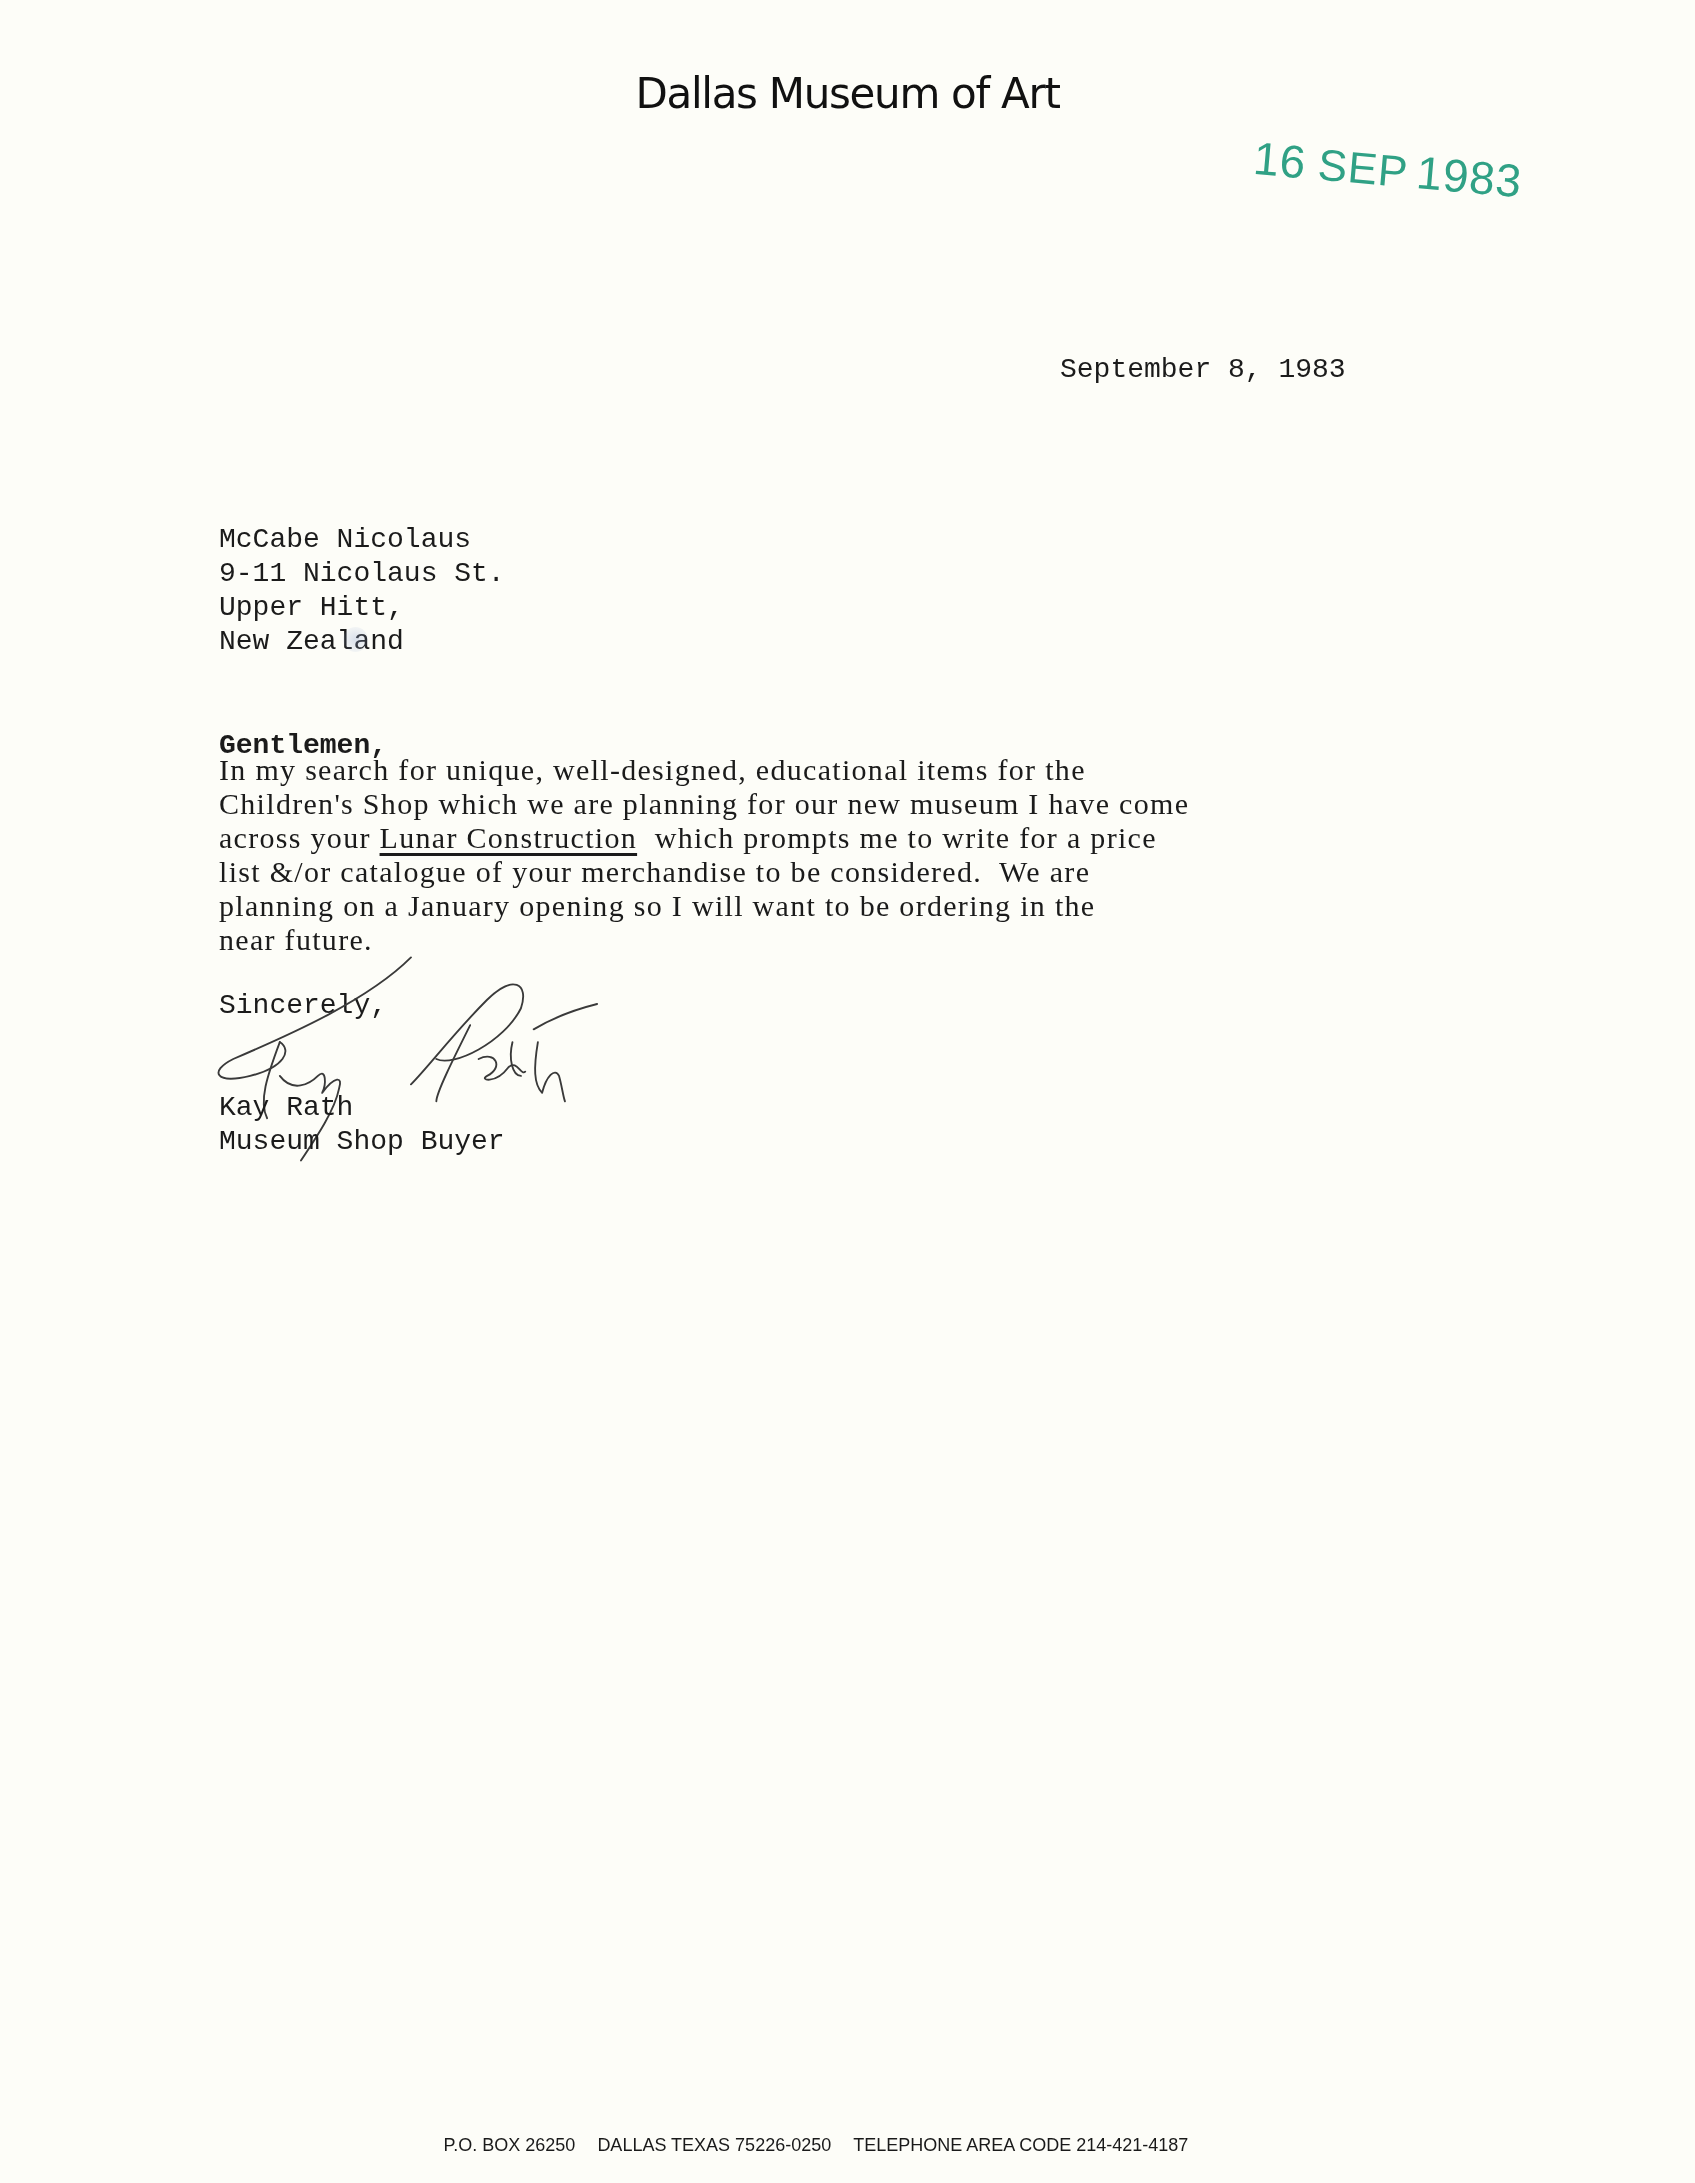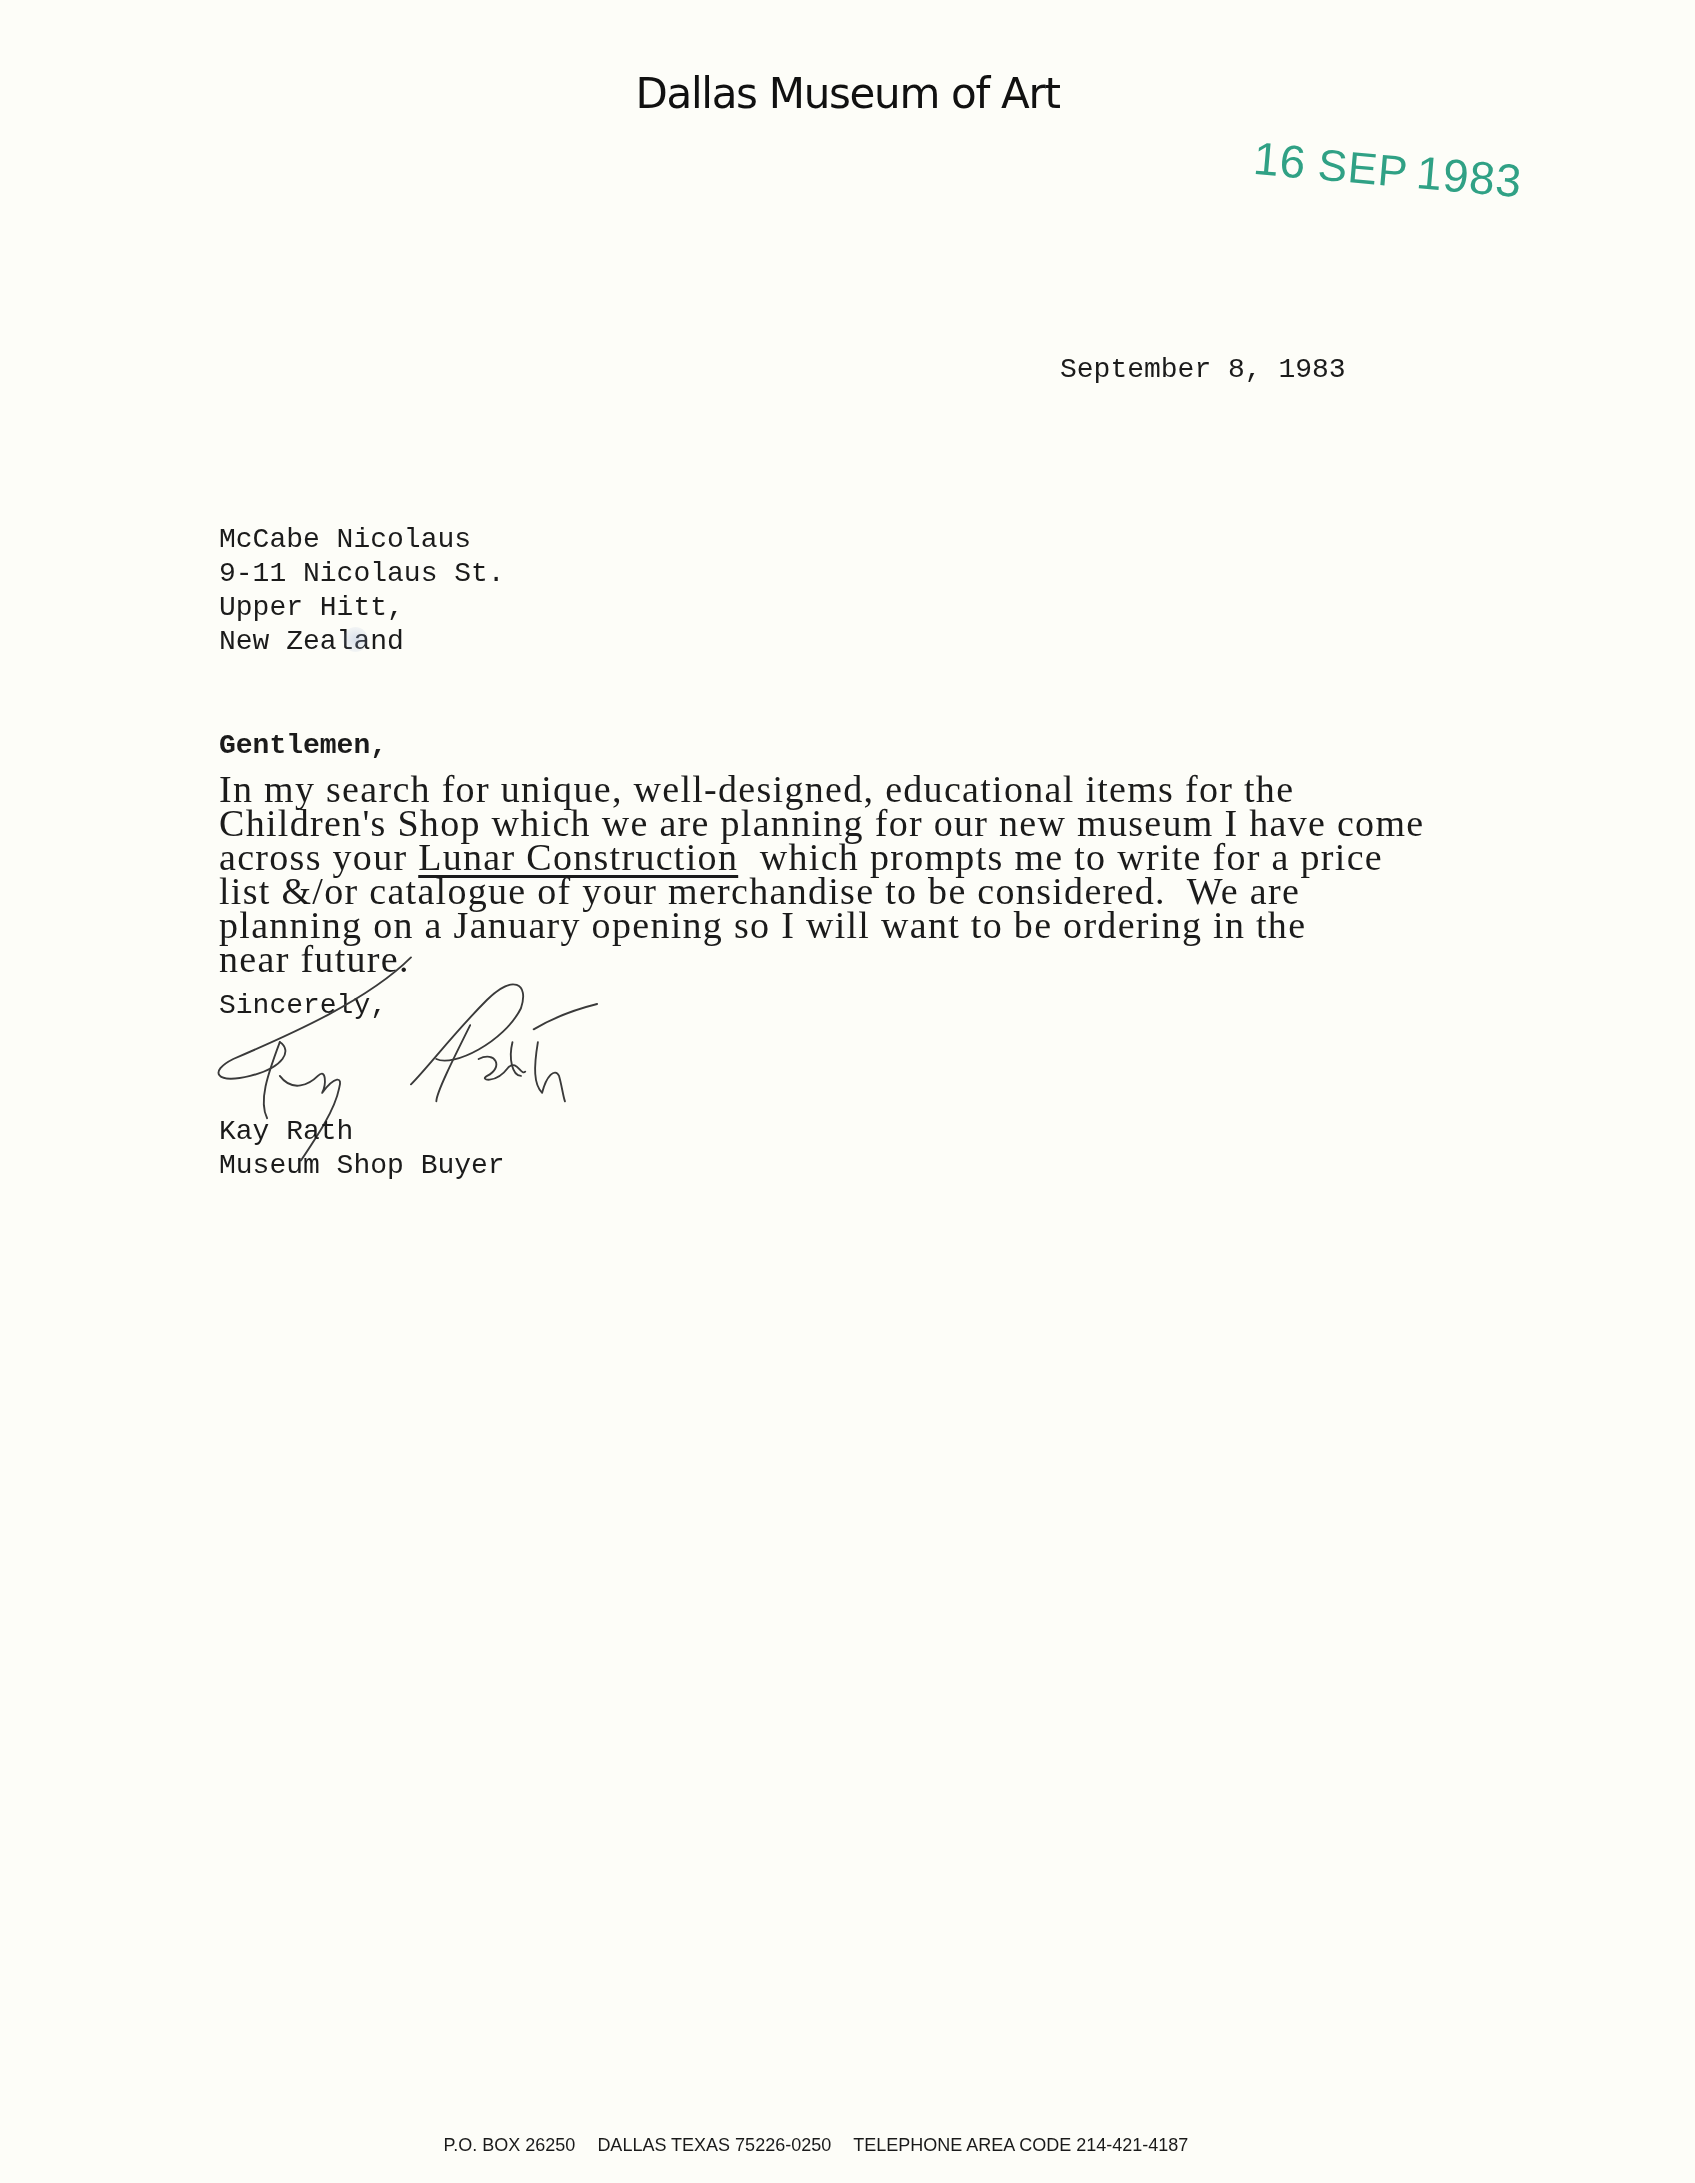--- a/index.html
+++ b/index.html
@@ -39,24 +39,24 @@
       position: absolute;
       font-family: "Liberation Mono", "DejaVu Sans Mono", monospace;
       font-size: 28px;
       color: #1b1b1b;
       white-space: pre;
       line-height: 34px;
     }
     .date { left: 1060px; top: 353px; }
     .address { left: 219px; top: 523px; }
     .salutation { left: 219px; top: 729px; font-weight: bold; }
-    .body-text { left: 219px; top: 753px; font-family: "Liberation Serif", serif; font-size: 38px; letter-spacing: 1.3px; margin-top: 19px; }
+    .body-text { left: 219px; top: 753px; font-family: "Liberation Serif", serif; font-size: 30px; letter-spacing: 1.3px; }
     .body-text .ul { text-decoration: underline; text-underline-offset: 5.1px; }
     .closing { left: 219px; top: 989px; }
-    .sig-block { left: 219px; top: 1091px; margin-top: 24px; }
+    .sig-block { left: 219px; top: 1091px; }
     .signature {
       position: absolute;
       left: 199px;
       top: 949px;
       width: 407px;
       height: 220px;
       pointer-events: none;
     }
     .footer {
       position: absolute;

